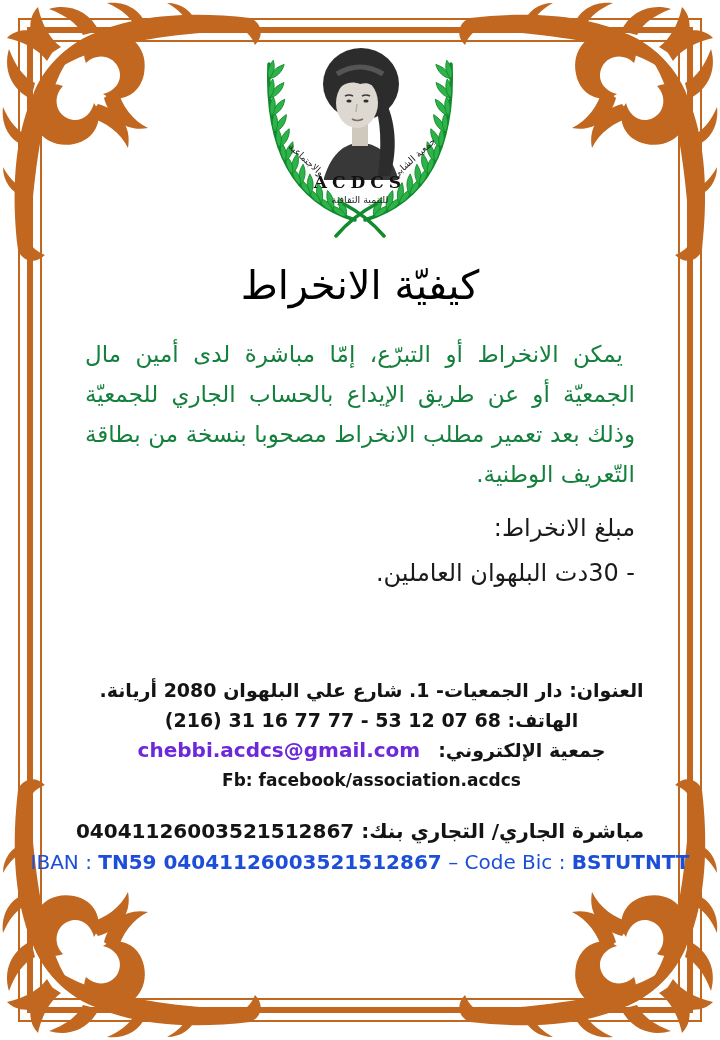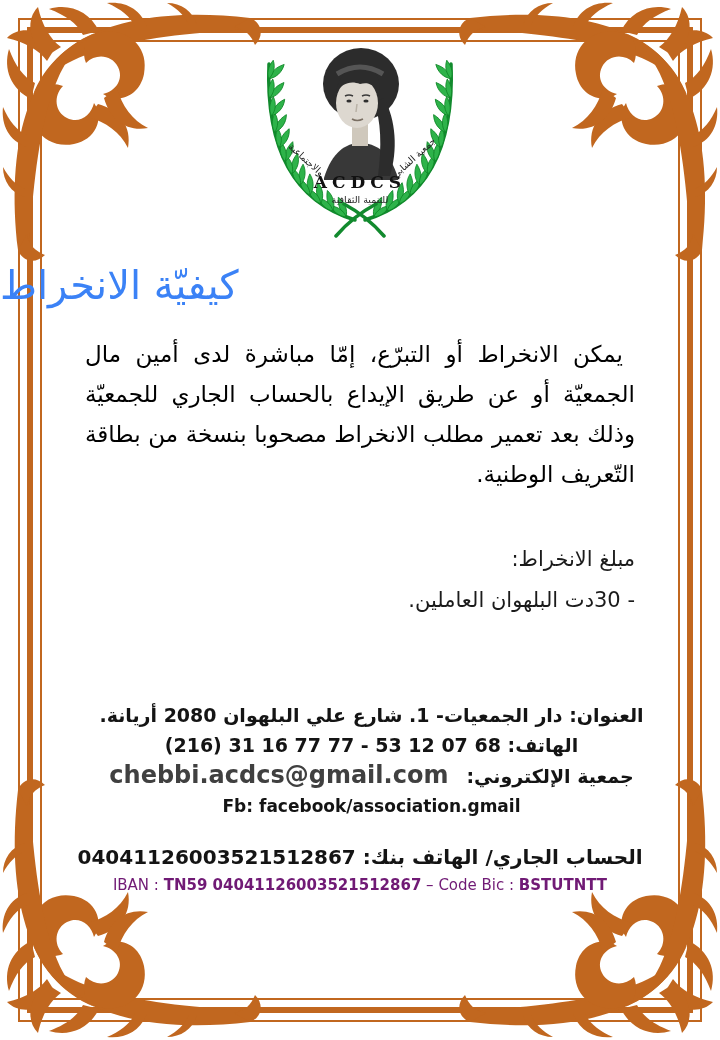--- a/index.html
+++ b/index.html
@@ -8,35 +8,35 @@
   .border-svg{position:absolute;inset:0;}
   .orn{fill:#c1671f;}
   .frame{fill:none;stroke:#c1671f;}
   .content{position:relative;z-index:2;}
   .logo{width:200px;height:198px;margin:40px auto 0;}
   .leaf{fill:#2eb34a;stroke:#0e8626;stroke-width:0.8;}
   .stem{stroke:#128a2e;stroke-width:3.5;fill:none;stroke-linecap:round;}
   .acronym{font-family:"DejaVu Serif","Liberation Serif",serif;font-size:17px;font-weight:bold;
            letter-spacing:5px;fill:#111;}
   .logo-ar{font-size:9.5px;fill:#222;}
-  .title{font-size:40px;font-weight:400;text-align:left;margin:24px 0 9px;direction:rtl;color:#3b82f6;}
+  .title{font-size:40px;font-weight:400;text-align:center;margin:24px 0 9px;direction:rtl;color:#000000;}
   .intro{direction:rtl;text-align:justify;font-size:23px;line-height:40px;margin:26px 85px 0;
-         text-indent:12px;color:#000000;}
-  .fees{direction:rtl;margin:53px 85px 0;font-size:21px;color:#1b1b1b;}
+         text-indent:12px;color:#15803d;}
+  .fees{direction:rtl;margin:20px 85px 0;font-size:24px;color:#1b1b1b;}
   .fees .fee-heading{margin:0;}
   .fees .fee-item{margin-top:17px;}
   .contact{margin-top:88px;text-align:center;font-weight:bold;font-size:19px;line-height:30px;color:#141414;margin-left:23px;}
   .contact .rtl-line{direction:rtl;}
   .email-row{direction:rtl;}
   .email-label{margin-left:18px;}
-  .email{color:#404040;font-size:24px;}
+  .email{color:#6d28d9;font-size:20px;}
   .fb-line{font-size:17px;}
   .bank{margin-top:24px;text-align:center;}
   .bank-line1{direction:rtl;font-weight:bold;font-size:20px;color:#141414;}
-  .iban-line{font-size:15px;margin-top:7px;color:#701a75;}
+  .iban-line{font-size:20px;margin-top:7px;color:#1d4ed8;}
   .iban-line .b{font-weight:bold;}
 </style>
 </head>
 <body>
 
 <div class="page">
 
   <svg class="border-svg" width="720" height="1040" viewBox="0 0 720 1040" aria-hidden="true">
     <defs>
       <g id="corner-half" class="orn">
@@ -134,26 +134,26 @@
       <div class="fee-heading">مبلغ الانخراط:</div>
       <div class="fee-item">- 30دت البلهوان العاملين.</div>
     </div>
 
     <div class="contact">
       <div class="rtl-line">العنوان: دار الجمعيات- 1. شارع علي البلهوان 2080  أريانة.</div>
       <div class="rtl-line">الهاتف: 68 07 12 53 - 77 77 16 31 (216)</div>
       <div class="email-row">
         <span class="email-label">جمعية الإلكتروني:</span><span class="email">chebbi.acdcs@gmail.com</span>
       </div>
-      <div class="fb-line">Fb: facebook/association.gmail</div>
+      <div class="fb-line">Fb: facebook/association.acdcs</div>
     </div>
 
     <div class="bank">
       <div class="bank-line1">
-        <span>الحساب الجاري/ الهاتف بنك:</span>
+        <span>مباشرة الجاري/ التجاري بنك:</span>
         <span>04041126003521512867</span>
       </div>
       <div class="iban-line">
         <span>IBAN :</span>
         <span class="b">TN59 04041126003521512867</span>
         <span>– Code Bic :</span>
         <span class="b">BSTUTNTT</span>
       </div>
     </div>
 

